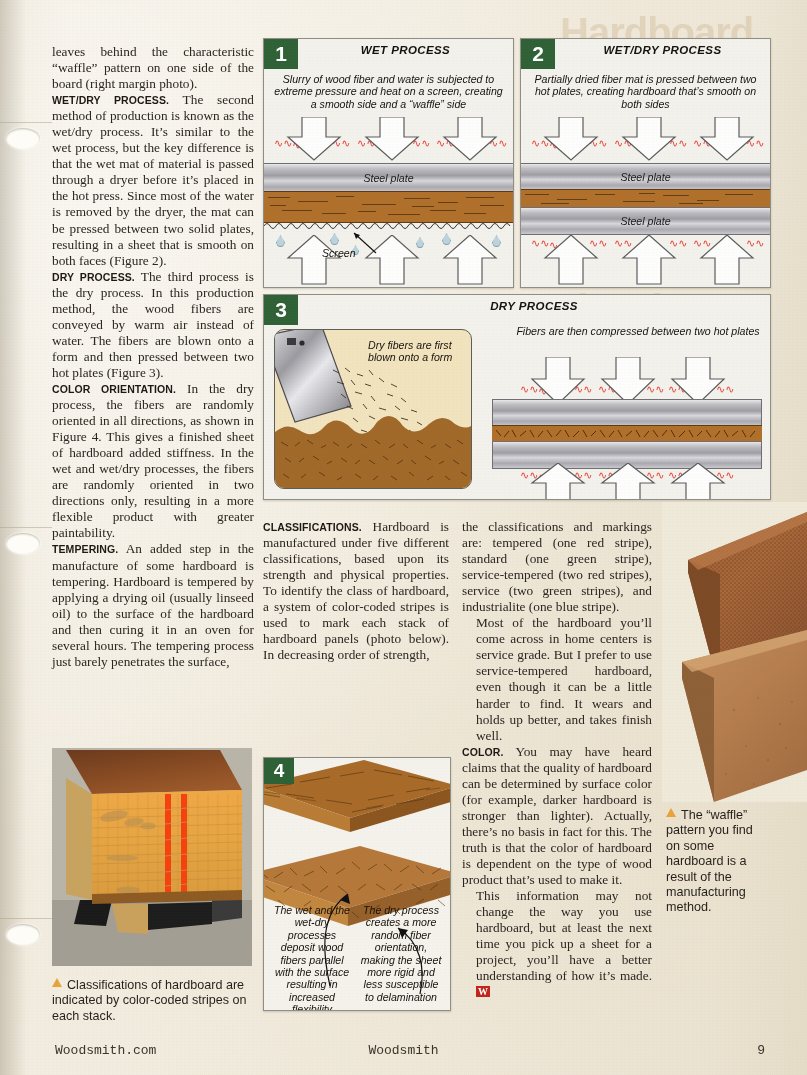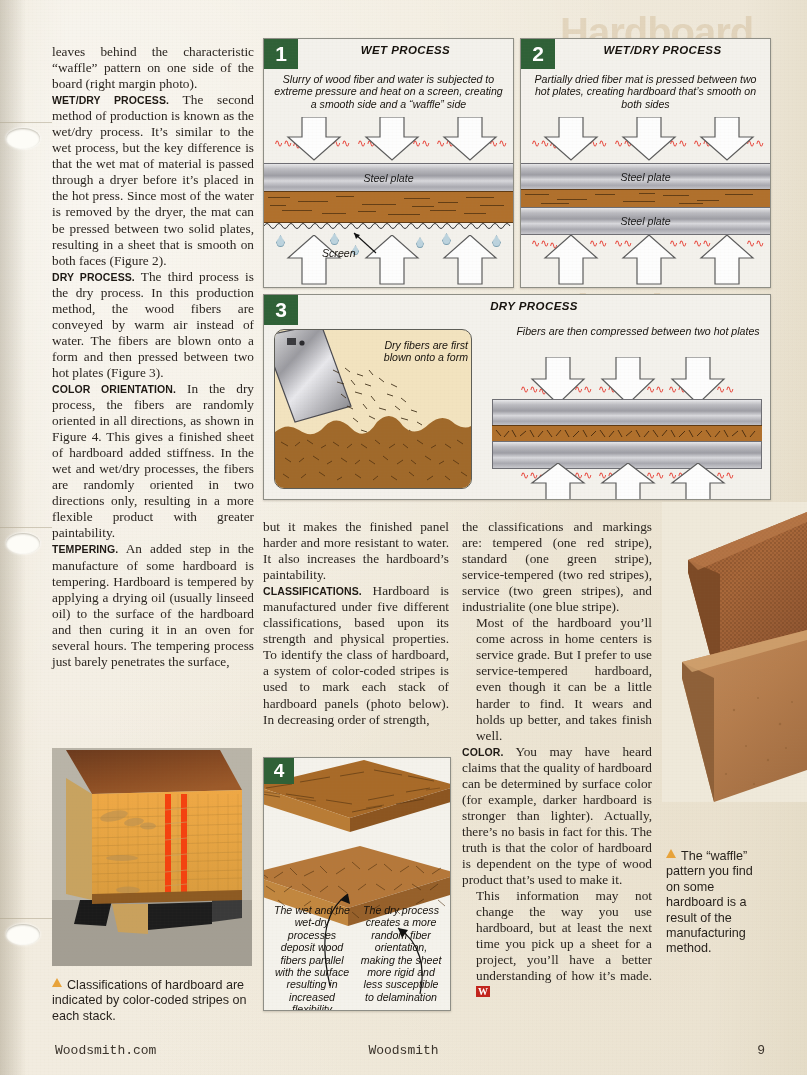--- a/index.html
+++ b/index.html
@@ -102,21 +102,20 @@
 
   <div class="col" style="left:52px;top:44px;width:202px;">
     <p>leaves behind the characteristic “waffle” pattern on one side of the board (right margin photo).</p>
     <p><span class="sc">WET/DRY PROCESS.</span><span> The second method of production is known as the </span><span class="ital">wet/dry</span><span> process. It’s similar to the wet process, but the key difference is that the wet mat of material is passed through a dryer before it’s placed in the hot press. Since most of the water is removed by the dryer, the mat can be pressed between two solid plates, resulting in a sheet that is smooth on both faces (Figure 2).</span></p>
     <p><span class="sc">DRY PROCESS.</span><span> The third process is the </span><span class="ital">dry</span><span> process. In this production method, the wood fibers are conveyed by warm air instead of water. The fibers are blown onto a form and then pressed between two hot plates (Figure 3).</span></p>
     <p><span class="sc">COLOR ORIENTATION.</span><span> In the dry process, the fibers are randomly oriented in all directions, as shown in Figure 4. This gives a finished sheet of hardboard added stiffness. In the wet and wet/dry processes, the fibers are randomly oriented in two directions only, resulting in a more flexible product with greater paintability.</span></p>
     <p><span class="sc">TEMPERING.</span><span> An added step in the manufacture of some hardboard is tempering. Hardboard is tempered by applying a drying oil (usually linseed oil) to the surface of the hardboard and then curing it in an oven for several hours. The tempering process just barely penetrates the surface,</span></p>
   </div>
 
   <div class="col" style="left:263px;top:519px;width:186px;">
-    <p>but it makes the finished panel harder and more resistant to water. It also increases the hardboard’s paintability.</p>
     <p><span class="sc">CLASSIFICATIONS.</span><span> Hardboard is manufactured under five different classifications, based upon its strength and physical properties. To identify the class of hardboard, a system of color-coded stripes is used to mark each stack of hardboard panels (photo below). In decreasing order of strength,</span></p>
   </div>
 
   <div class="col" style="left:462px;top:519px;width:190px;">
     <p>the classifications and markings are: tempered (one red stripe), standard (one green stripe), service-tempered (two red stripes), service (two green stripes), and industrialite (one blue stripe).</p>
     <p class="lead">Most of the hardboard you’ll come across in home centers is service grade. But I prefer to use service-tempered hardboard, even though it can be a little harder to find. It wears and holds up better, and takes finish well.</p>
     <p><span class="sc">COLOR.</span><span> You may have heard claims that the quality of hardboard can be determined by surface color (for example, darker hardboard is stronger than lighter). Actually, there’s no basis in fact for this. The truth is that the color of hardboard is dependent on the type of wood product that’s used to make it.</span></p>
     <p class="lead"><span>This information may not change the way you use hardboard, but at least the next time you pick up a sheet for a project, you’ll have a better understanding of how it’s made.</span> <span class="wlogo">W</span></p>
   </div>
 
@@ -351,21 +350,21 @@
           <path d="M80,72 l6,4"></path>
             <path d="M98,78 l5,-4"></path>
             <path d="M116,74 l6,4"></path>
             <path d="M134,70 l5,4"></path>
           <path d="M152,78 l6,-4"></path>
             <path d="M170,74 l5,4"></path>
             <path d="M186,70 l6,4"></path>
         </g>
       </svg>
     </div>
-    <div class="pcap" style="top:44px;left:104px;width:100px;text-align:right;">Dry fibers are first blown onto a form</div>
+    <div class="pcap" style="top:44px;left:104px;width:100px;text-align:left;">Dry fibers are first blown onto a form</div>
 
     <div class="pcap" style="top:30px;left:250px;right:8px;">Fibers are then compressed between two hot plates</div>
 
     <div class="heat" style="left:256px;top:88px;">∿∿</div>
     <div class="heat" style="left:274px;top:90px;">∿</div>
     <div class="heat" style="left:310px;top:88px;">∿∿</div>
     <div class="heat" style="left:334px;top:88px;">∿∿</div>
     <div class="heat" style="left:382px;top:88px;">∿∿</div>
     <div class="heat" style="left:404px;top:88px;">∿∿</div>
     <div class="heat" style="left:452px;top:88px;">∿∿</div>
@@ -648,21 +647,21 @@
           <circle cx="118" cy="222" r="1.3"></circle>
         <circle cx="84" cy="244" r="1"></circle>
           <circle cx="106" cy="258" r="1.2"></circle>
           <circle cx="130" cy="200" r="1"></circle>
         <circle cx="64" cy="272" r="1.1"></circle>
           <circle cx="92" cy="282" r="1"></circle>
           <circle cx="124" cy="246" r="1"></circle>
       </g>
     </svg>
   </div>
-  <div class="caption" style="left:666px;top:849px;width:104px;">
+  <div class="caption" style="left:666px;top:808px;width:104px;">
     <span class="tri"></span><span>The “waffle” pattern you find on some hardboard is a result of the manufacturing method.</span>
   </div>
 
   <div id="footer">
     <span class="l">Woodsmith.com</span>
     <span class="c">Woodsmith</span>
     <span class="r">9</span>
   </div>
 
   <div id="grain"></div>

